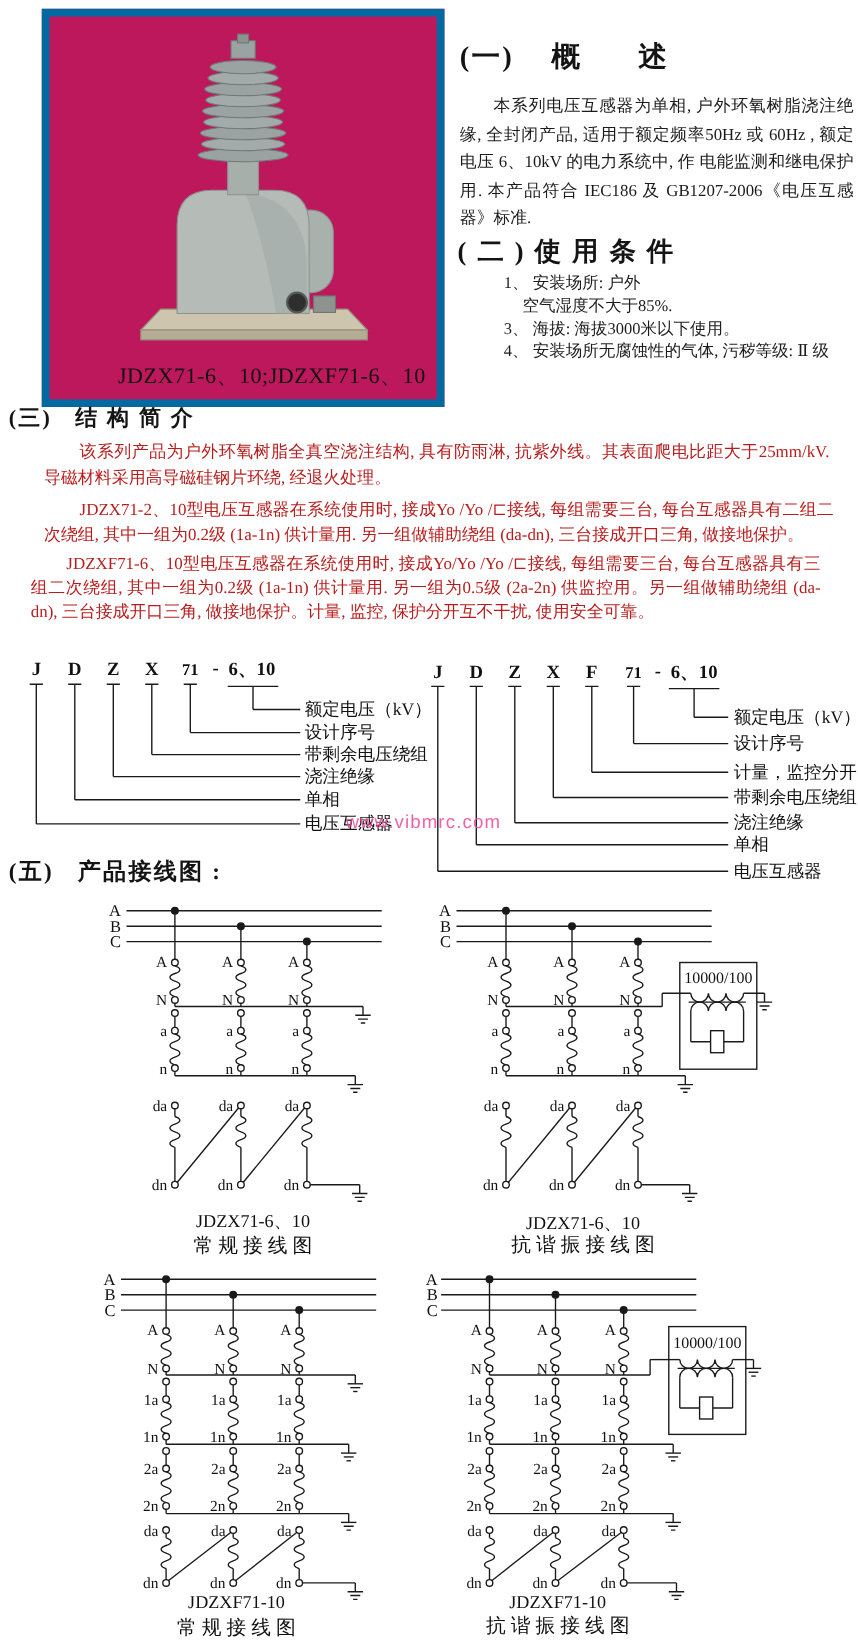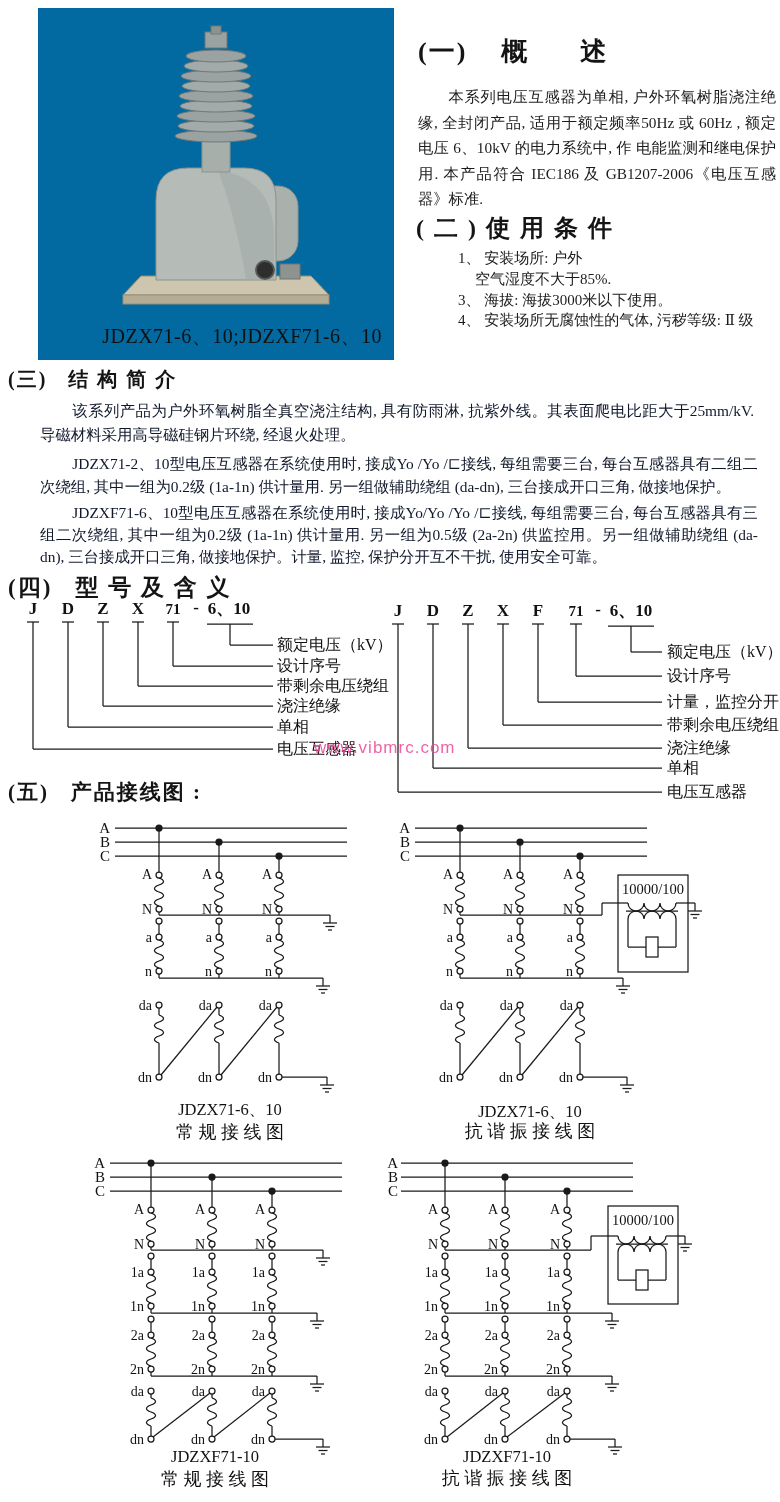--- a/index.html
+++ b/index.html
@@ -1,24 +1,24 @@
 <!DOCTYPE html>
 <html><head>
 <meta charset="utf-8">
 <style>
   html,body{margin:0;padding:0;background:#e8e8e8;}
   #page{position:relative;width:780px;height:1502px;background:#fff;overflow:hidden;
         font-family:"Liberation Serif","DejaVu Serif",serif;color:#111;}
   .abs{position:absolute;}
   .hd{white-space:pre;font-weight:600;letter-spacing:2px;color:#141414;}
   .body-text{font-size:15.3px;line-height:25.5px;text-align:justify;color:#1b1b1b;}
-  .para{font-size:15.4px;line-height:23px;text-align:justify;text-indent:2.1em;color:#0f172a;}
+  .para{font-size:15.4px;line-height:23px;text-align:justify;text-indent:2.1em;color:#b91c1c;}
   .cond{font-size:15px;line-height:20.8px;color:#1b1b1b;}
   .cond .ind{padding-left:17px;font-family:Liberation Serif, serif;}
-  #photo-box{left:38px;top:8px;width:352px;height:348px;border:2px solid #0369a1;background:#0369a1;}
+  #photo-box{left:38px;top:8px;width:352px;height:348px;border:7px solid #0369a1;background:#be185d;}
   #photo-caption{left:0;right:10px;bottom:8px;text-align:right;font-size:20px;letter-spacing:.5px;color:#101010;}
   #watermark{left:314px;top:738px;font-size:17px;letter-spacing:1px;color:#ec4899;opacity:.85;
              font-family:"Liberation Sans",sans-serif;}
   svg.diagram{position:absolute;stroke:#1a1a1a;stroke-width:1.25;fill:none;}
   svg.diagram text{fill:#111;stroke:none;font-family:"Liberation Serif","DejaVu Serif",serif;}
   svg.diagram .tl{font-size:14px;}
   svg.diagram .ph{font-size:15px;}
   svg.diagram .cap{font-size:18px;}
   svg.diagram .mod{font-size:16.5px;}
   svg.diagram .mch{font-size:17px;font-weight:600;}
@@ -101,23 +101,22 @@
   <div class="abs cond" style="left:458px;top:248px;width:345px">
     <div>1、 安装场所: 户外</div>
     <div class="ind">空气湿度不大于85%.</div>
     <div>3、 海拔: 海拔3000米以下使用。</div>
     <div>4、 安装场所无腐蚀性的气体, 污秽等级:  Ⅱ 级</div>
   </div>
 
   <div class="abs hd" style="left:8px;top:366px;font-size:20px">(三)   结 构 简 介</div>
   <div class="abs para" style="left:40px;top:399px;width:714px;line-height:24px">该系列产品为户外环氧树脂全真空浇注结构, 具有防雨淋, 抗紫外线。其表面爬电比距大于25mm/kV. 导磁材料采用高导磁硅钢片环绕, 经退火处理。</div>
   <div class="abs para" style="left:40px;top:452px;width:718px">JDZX71-2、10型电压互感器在系统使用时, 接成Yo /Yo /⊏接线, 每组需要三台, 每台互感器具有二组二次绕组, 其中一组为0.2级 (1a-1n) 供计量用. 另一组做辅助绕组 (da-dn), 三台接成开口三角, 做接地保护。</div>
-  <div class="abs para" style="left:40px;top:502px;width:718px;line-height:22px">JDZXF71-6、10型电压互感器在系统使用时, 接成Yo/Yo /Yo /⊏接线, 每组需要三台, 每台互感器具有三组二次绕组, 其中一组为0.2级 (1a-1n) 供计量用. 另一组为0.5级 (2a-2n) 供监控用。另一组做辅助绕组 (da-dn), 三台接成开口三角, 做接地保护。计量, 监控, 保护分开互不干扰, 使用安全可靠。</div>
-
-  <div class="abs hd" style="left:8px;top:572px;font-size:23px">(四)   型 号 及 含 义</div>
+  <div class="abs para" style="left:28px;top:502px;width:718px;line-height:22px">JDZXF71-6、10型电压互感器在系统使用时, 接成Yo/Yo /Yo /⊏接线, 每组需要三台, 每台互感器具有三组二次绕组, 其中一组为0.2级 (1a-1n) 供计量用. 另一组为0.5级 (2a-2n) 供监控用。另一组做辅助绕组 (da-dn), 三台接成开口三角, 做接地保护。计量, 监控, 保护分开互不干扰, 使用安全可靠。</div>
+
 
   <svg class="diagram" style="left:15px;top:598px" width="375" height="174" viewBox="0 0 375 174">
     <text class="mch" x="18" y="16" text-anchor="middle">J</text>
     <text class="mch" x="53" y="16" text-anchor="middle">D</text>
     <text class="mch" x="88" y="16" text-anchor="middle">Z</text>
     <text class="mch" x="123" y="16" text-anchor="middle">X</text>
     <text class="mch" x="158" y="16" text-anchor="middle" style="font-size:15px">71</text>
     <text class="mch" x="181" y="15" text-anchor="middle">-</text>
     <text class="mch" x="214" y="16" text-anchor="middle">6、10</text>
     <g>

